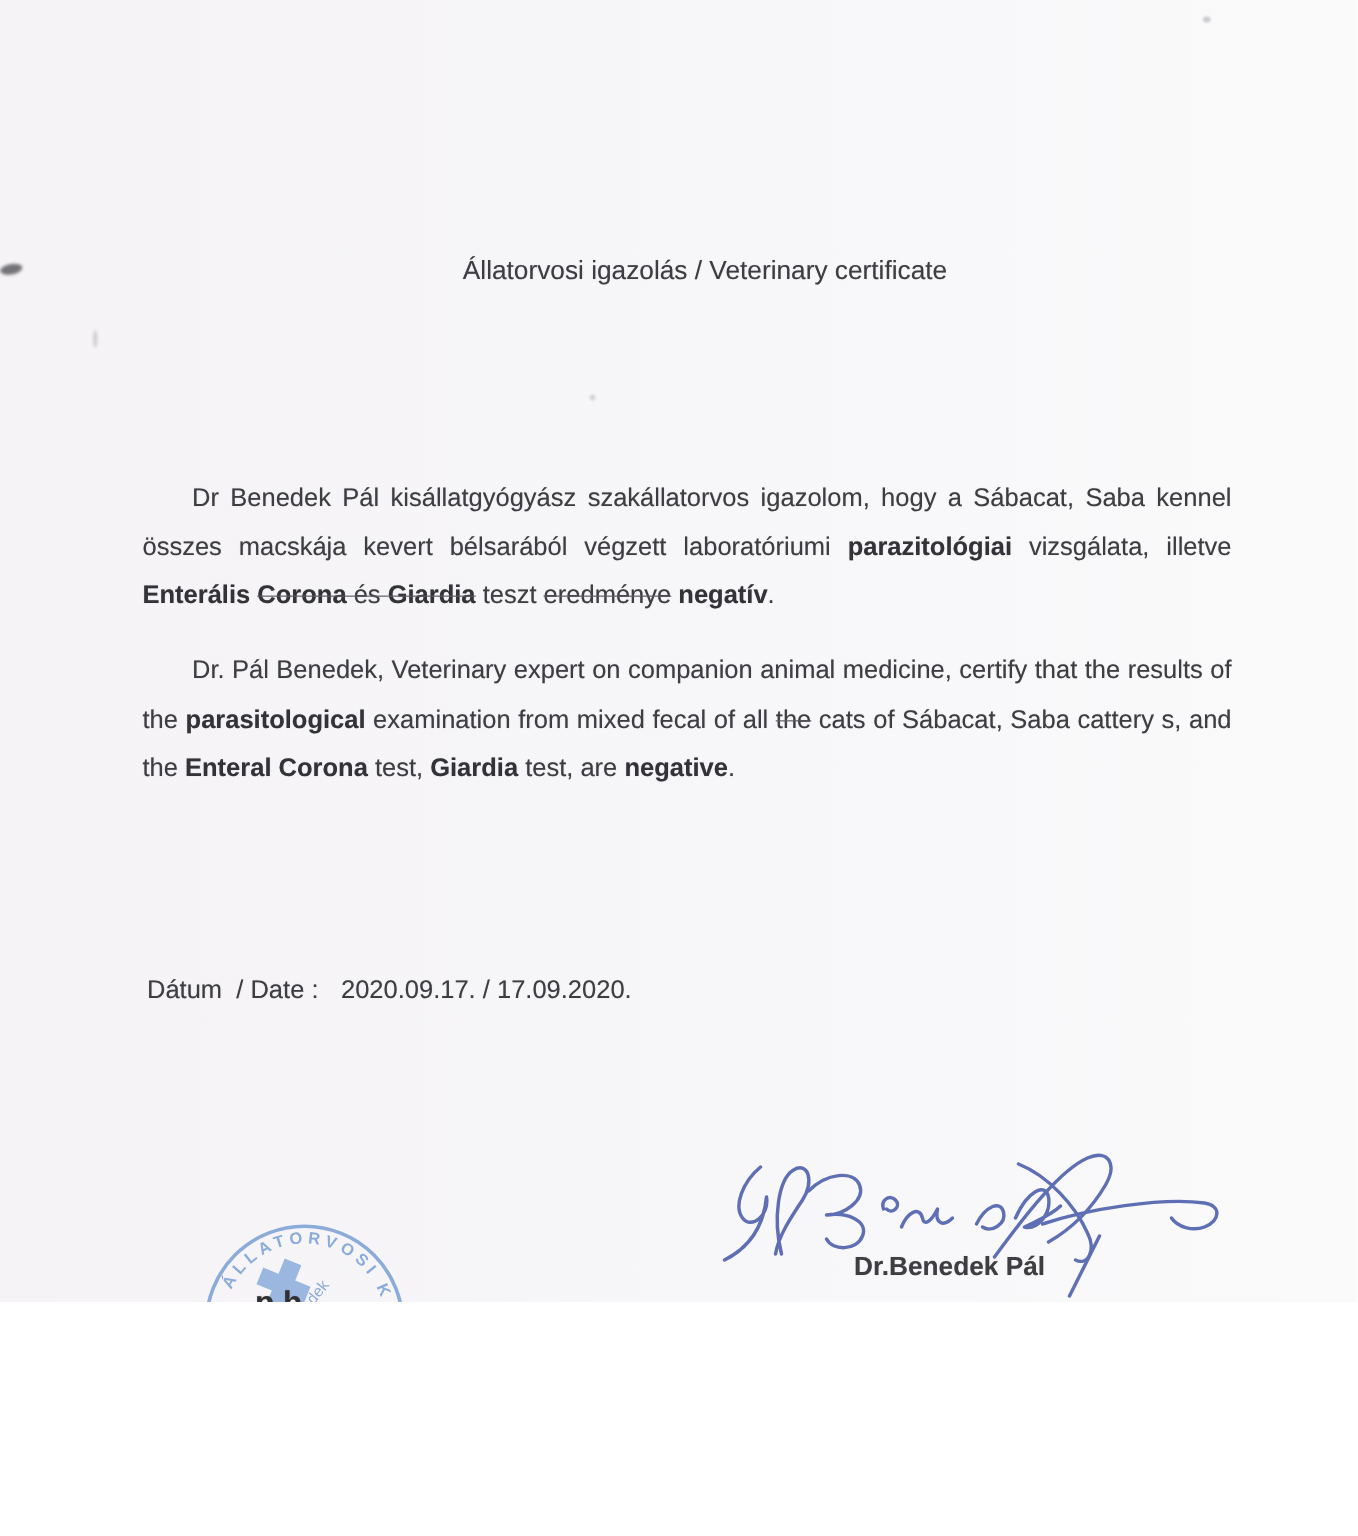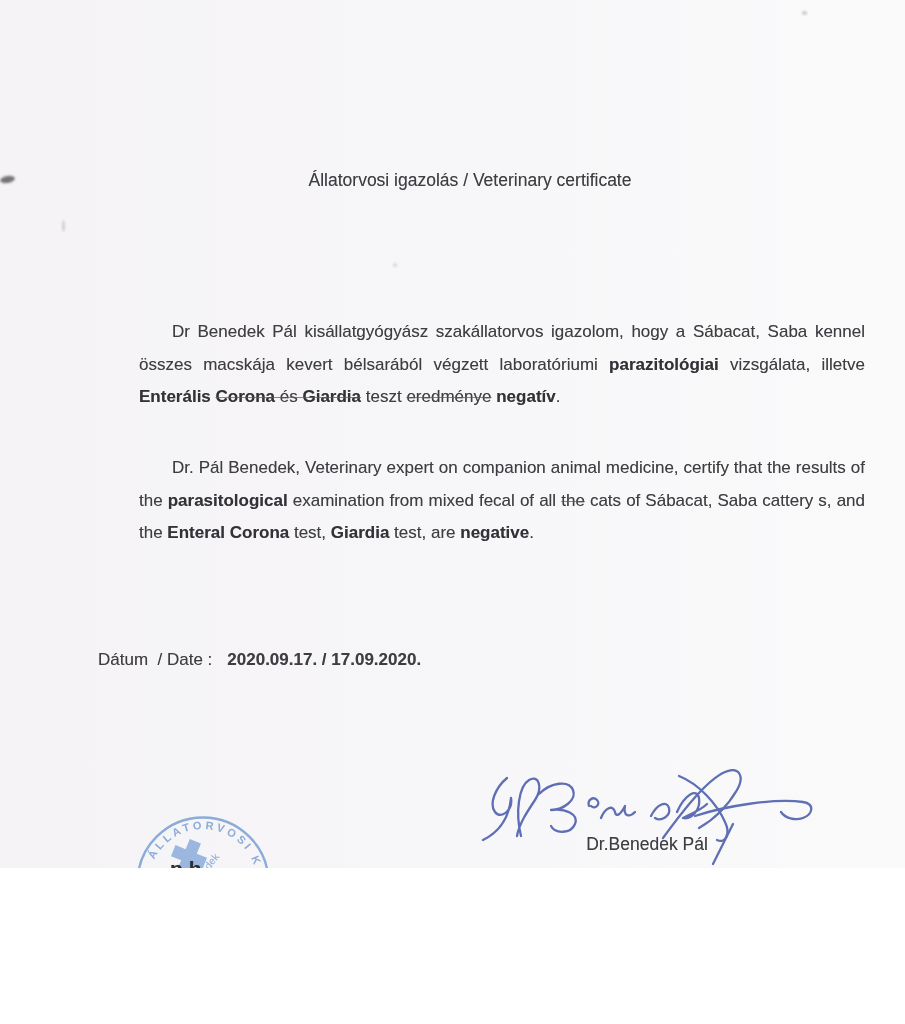--- a/index.html
+++ b/index.html
@@ -12,39 +12,39 @@
     overflow:hidden;
   }
   .txt{ text-shadow:0 0 .6px rgba(70,70,78,.45); }
   .title{
     position:absolute; left:0; top:170px; width:940px;
     text-align:center; font-size:17.5px;
   }
   .para{
     position:absolute; left:95px; width:726px;
     font-size:17px; line-height:32.5px;
-    text-align:justify; text-indent:33px;margin-left:44px;
+    text-align:justify; text-indent:33px;
   }
   .para-hu{ top:316px; }
-  .para-en{ top:452px; }
+  .para-en{ top:431px; }
   .seg-bold{ font-weight:700; color:#323237; }
   .seg-strike{
     text-decoration:line-through;
     text-decoration-color:rgba(100,100,110,.5);
     text-decoration-thickness:1px;
   }
   .date-line{
     position:absolute; left:98px; top:650px; font-size:17px;
   }
   .date-line .lbl{ white-space:pre-wrap;text-align:center; }
-  .date-line .val{ margin-left:15px; white-space:pre-wrap;font-weight:bold; }
+  .date-line .val{ margin-left:15px; white-space:pre-wrap; }
   .sig-line{
     position:absolute; text-align:center; font-size:17.5px;
   }
-  .sig-name{ left:462px; top:834px; width:370px; }
+  .sig-name{ left:448px; top:834px; width:370px;font-weight:bold; }
   .sig-title-hu{ left:418px; top:860px; width:370px; }
   .sig-title-en{ left:402px; top:886px; width:440px; }
   .sig-svg{
     position:absolute; left:455px; top:760px;
     filter:blur(.2px);
   }
   .stamp{
     position:absolute; left:128px; top:808px;
     width:150px; height:150px;
     opacity:.88; filter:blur(.25px);

